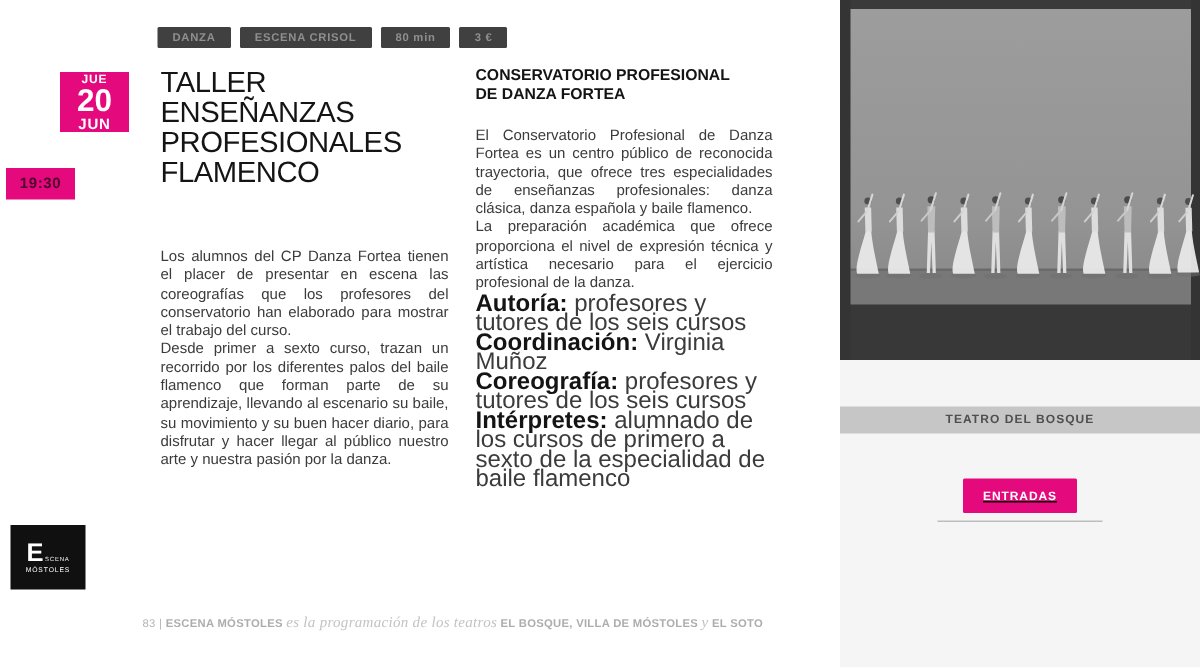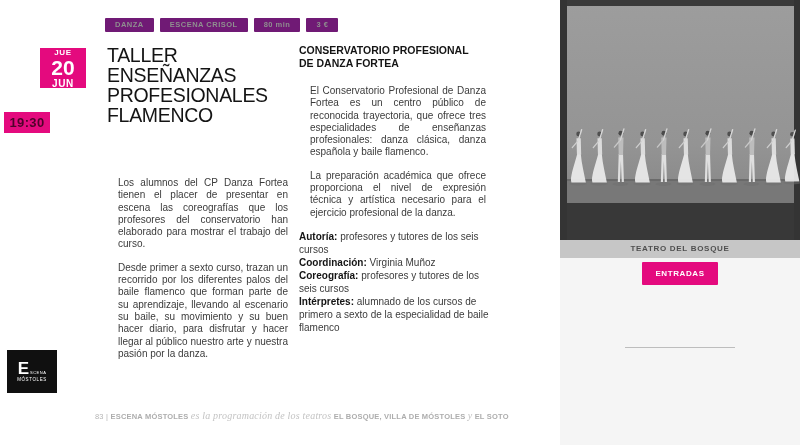--- a/index.html
+++ b/index.html
@@ -1,52 +1,52 @@
 <!DOCTYPE html>
 <html><head>
 <meta charset="utf-8">
 <style>
   html,body{margin:0;padding:0;}
   #app{position:relative;width:800px;height:445px;background:#ffffff;overflow:hidden;
        font-family:"Liberation Sans",sans-serif;}
 
   
   .tags{position:absolute;left:105px;top:18px;display:flex;gap:6px;}
-  .tag{background:#701a75;color:#8f8f8f;font-size:7.5px;font-weight:700;letter-spacing:.5px;
+  .tag{background:#404040;color:#8f8f8f;font-size:7.5px;font-weight:700;letter-spacing:.5px;
        height:14px;line-height:14px;padding:0 10px;border-radius:1px;}
 
   
   .date-box{position:absolute;left:4px;top:48px;width:46px;height:40px;background:#e40a7e;
             color:#fff;display:flex;flex-direction:column;align-items:center;justify-content:center;margin-left:36px;}
   .date-day{font-size:8px;font-weight:700;letter-spacing:.6px;}
   .date-num{font-size:21px;font-weight:700;line-height:21px;}
   .date-month{font-size:10px;font-weight:700;letter-spacing:.6px;}
   .time-box{position:absolute;left:4px;top:112px;width:46px;height:21px;background:#e40a7e;
             display:flex;align-items:center;justify-content:center;
-            color:rgba(20,0,10,.72);font-size:13px;font-weight:700;letter-spacing:.4px;}
+            color:rgba(20,0,10,.72);font-size:10px;font-weight:700;letter-spacing:.4px;}
 
   
   .title{position:absolute;left:107px;top:45px;width:215px;font-size:19.5px;font-weight:400;
          color:#141414;line-height:20px;letter-spacing:-.3px;}
   .col-left{position:absolute;left:107px;top:166px;width:192px;}
-  .col-mid{position:absolute;left:299px;top:44px;width:198px;}
+  .col-mid{position:absolute;left:317px;top:44px;width:198px;}
   .body-text{font-size:10px;line-height:12.3px;color:#3b3b3b;text-align:justify;}
-  .body-text p{margin:11px;}
+  .body-text p{margin:0;}
   .company-heading{font-size:10.5px;font-weight:700;color:#141414;line-height:13px;
                    width:178px;margin:0 0 15px 0;}
-  .credits{margin-top:10px;font-size:10px;line-height:13px;color:#3b3b3b;}
+  .credits{margin-top:0;font-size:16px;line-height:13px;color:#3b3b3b;}
   .credit-line{margin:0;}
   .credit-label{font-weight:700;color:#141414;}
 
   
   .right-panel{position:absolute;left:560px;top:0;width:240px;height:445px;background:#f5f5f5;}
   .photo{display:block;width:240px;height:240px;}
   .venue-bar{height:18px;background:#c6c6c6;color:#4f4f4f;font-size:8px;font-weight:700;
-             letter-spacing:.7px;text-align:center;line-height:18px;}
-  .tickets-row{display:flex;justify-content:center;margin-top:4px;}
+             letter-spacing:.7px;text-align:center;line-height:18px;margin-top:31px;}
+  .tickets-row{display:flex;justify-content:center;margin-top:30px;text-decoration:underline;}
   .tickets-btn{background:#e40a7e;color:#fff;border:none;font-family:inherit;cursor:pointer;
                font-size:8px;font-weight:700;letter-spacing:.6px;padding:7px 13px;border-radius:1px;}
   .divider{position:absolute;left:65px;top:347px;width:110px;border-top:1px solid #bdbdbd;height:0;}
 
   
   .logo{position:absolute;left:7px;top:350px;width:50px;height:43px;background:#101010;color:#fff;
         display:flex;flex-direction:column;align-items:center;justify-content:center;}
   .logo-row{display:flex;align-items:flex-end;}
   .logo-e{font-size:17px;font-weight:700;line-height:14px;}
   .logo-rest{font-size:4px;letter-spacing:.5px;margin:0 0 1px 1px;}

